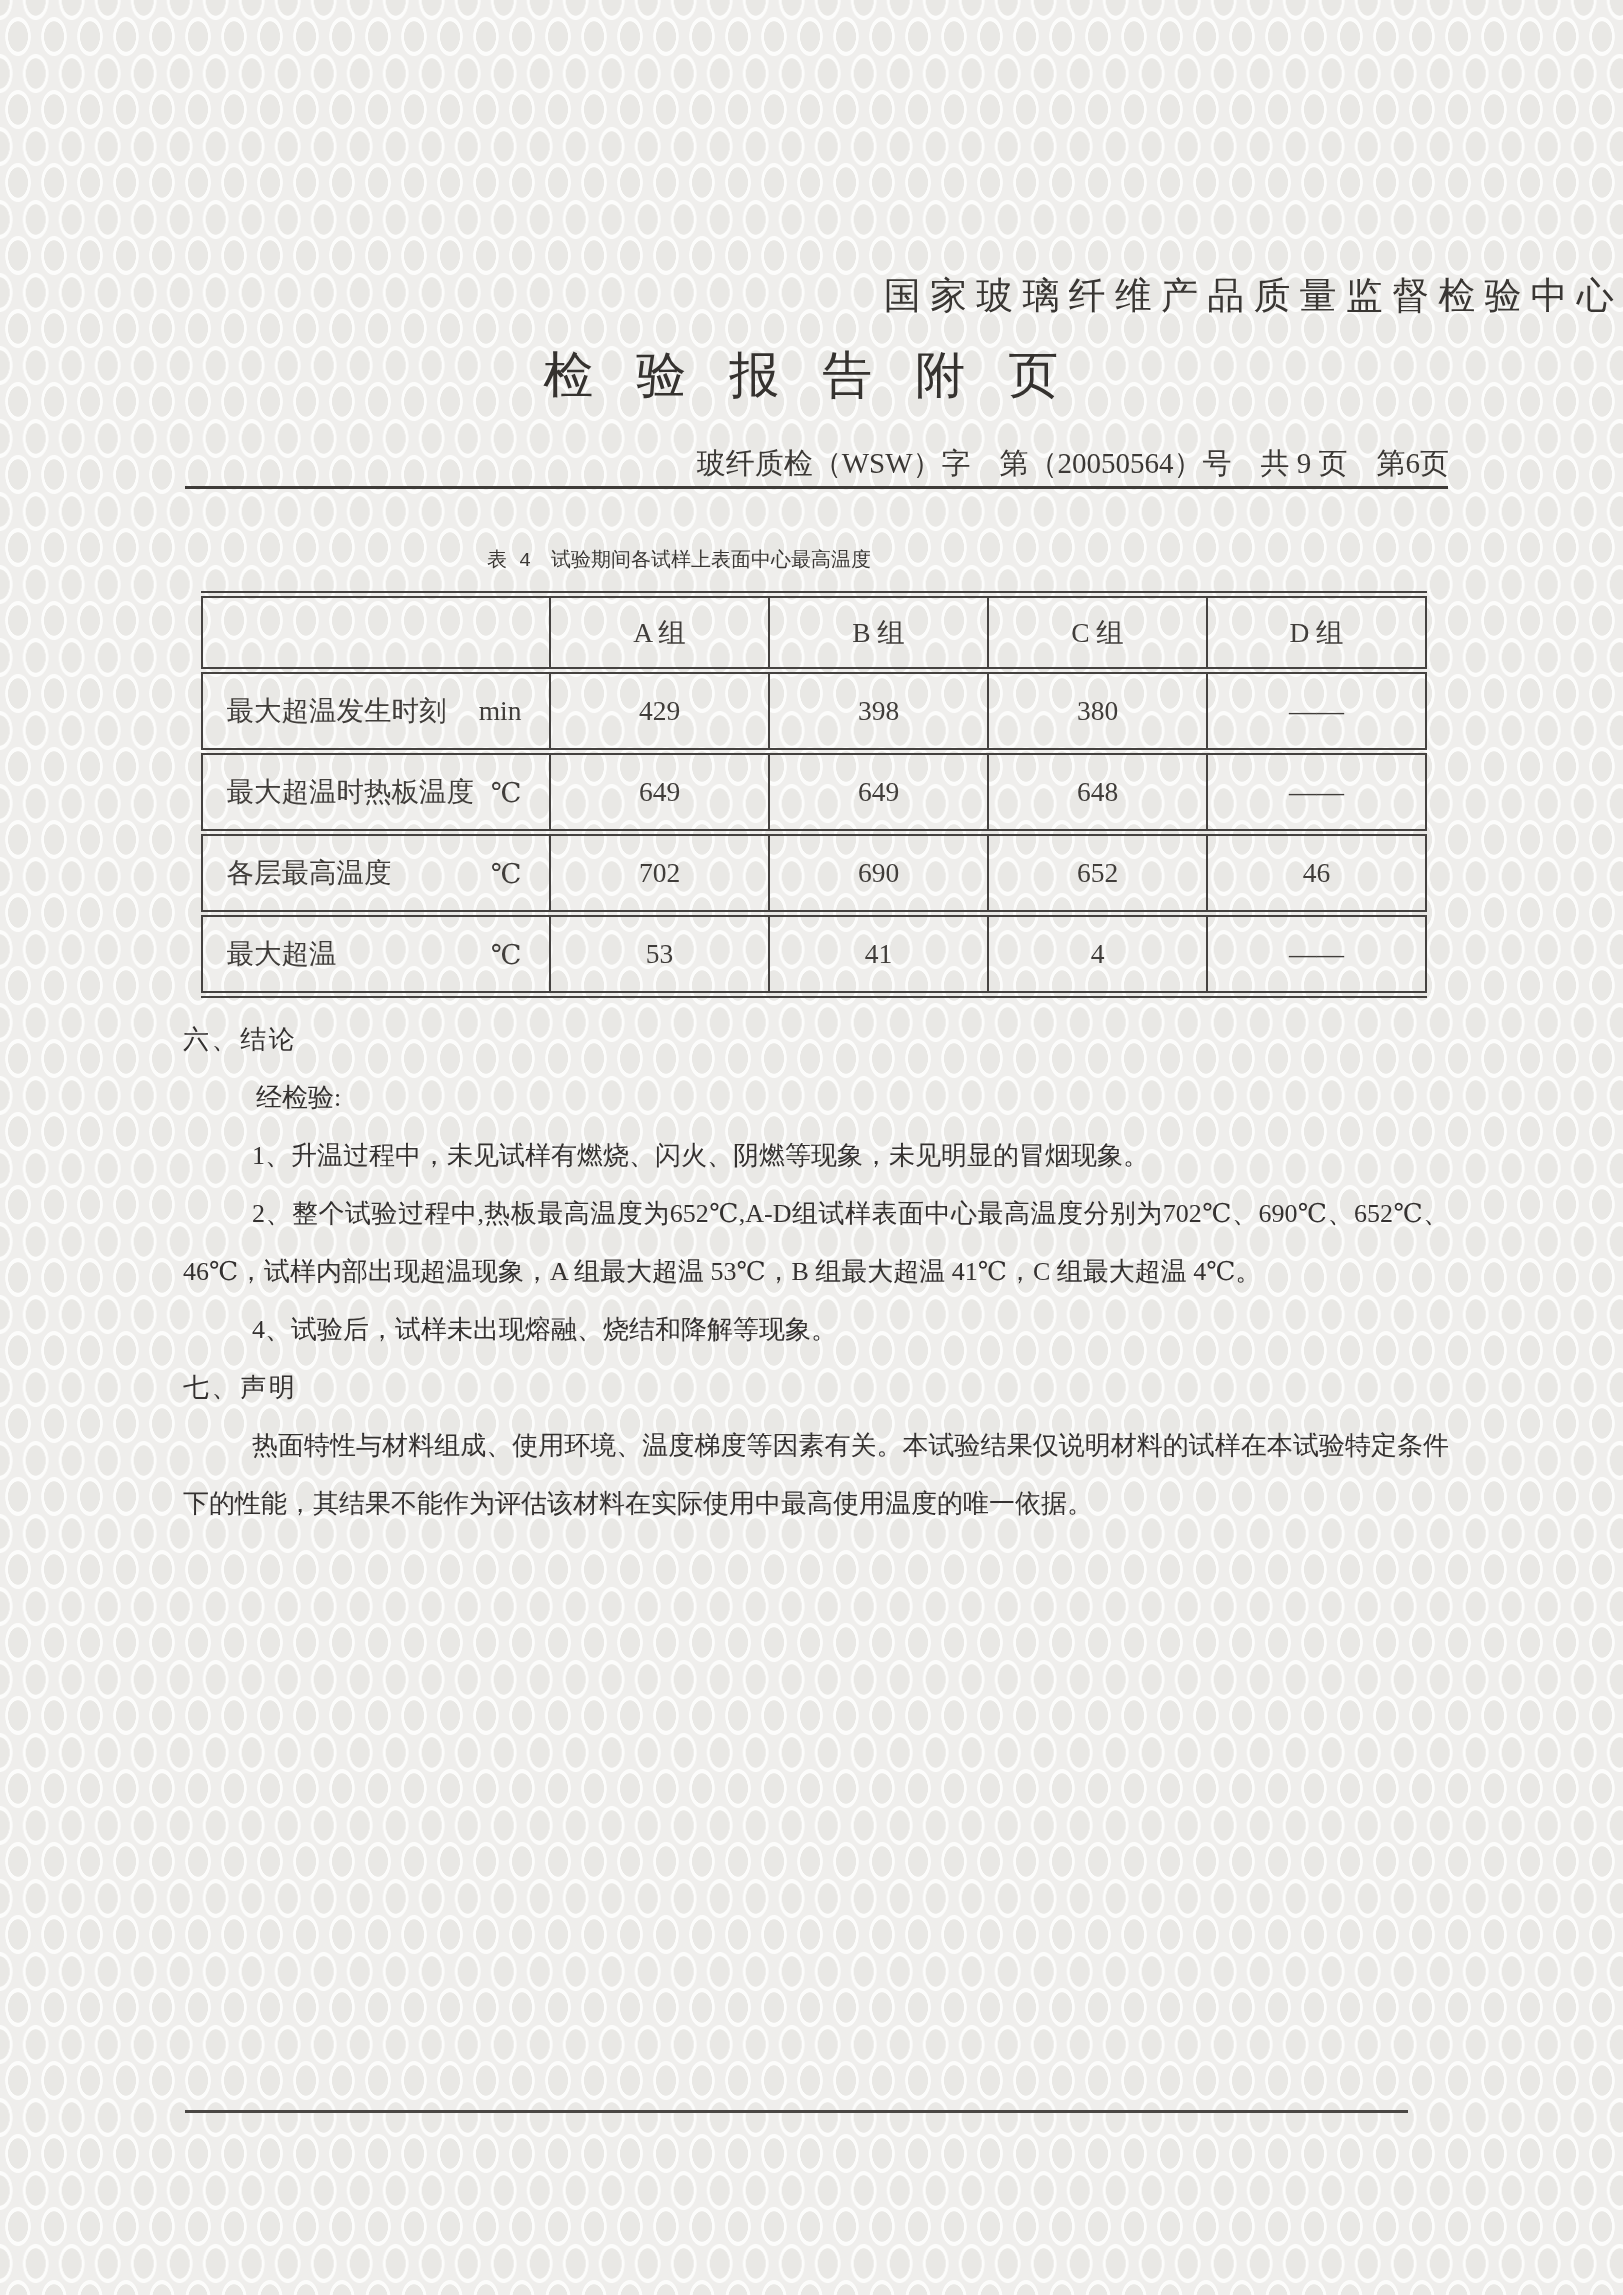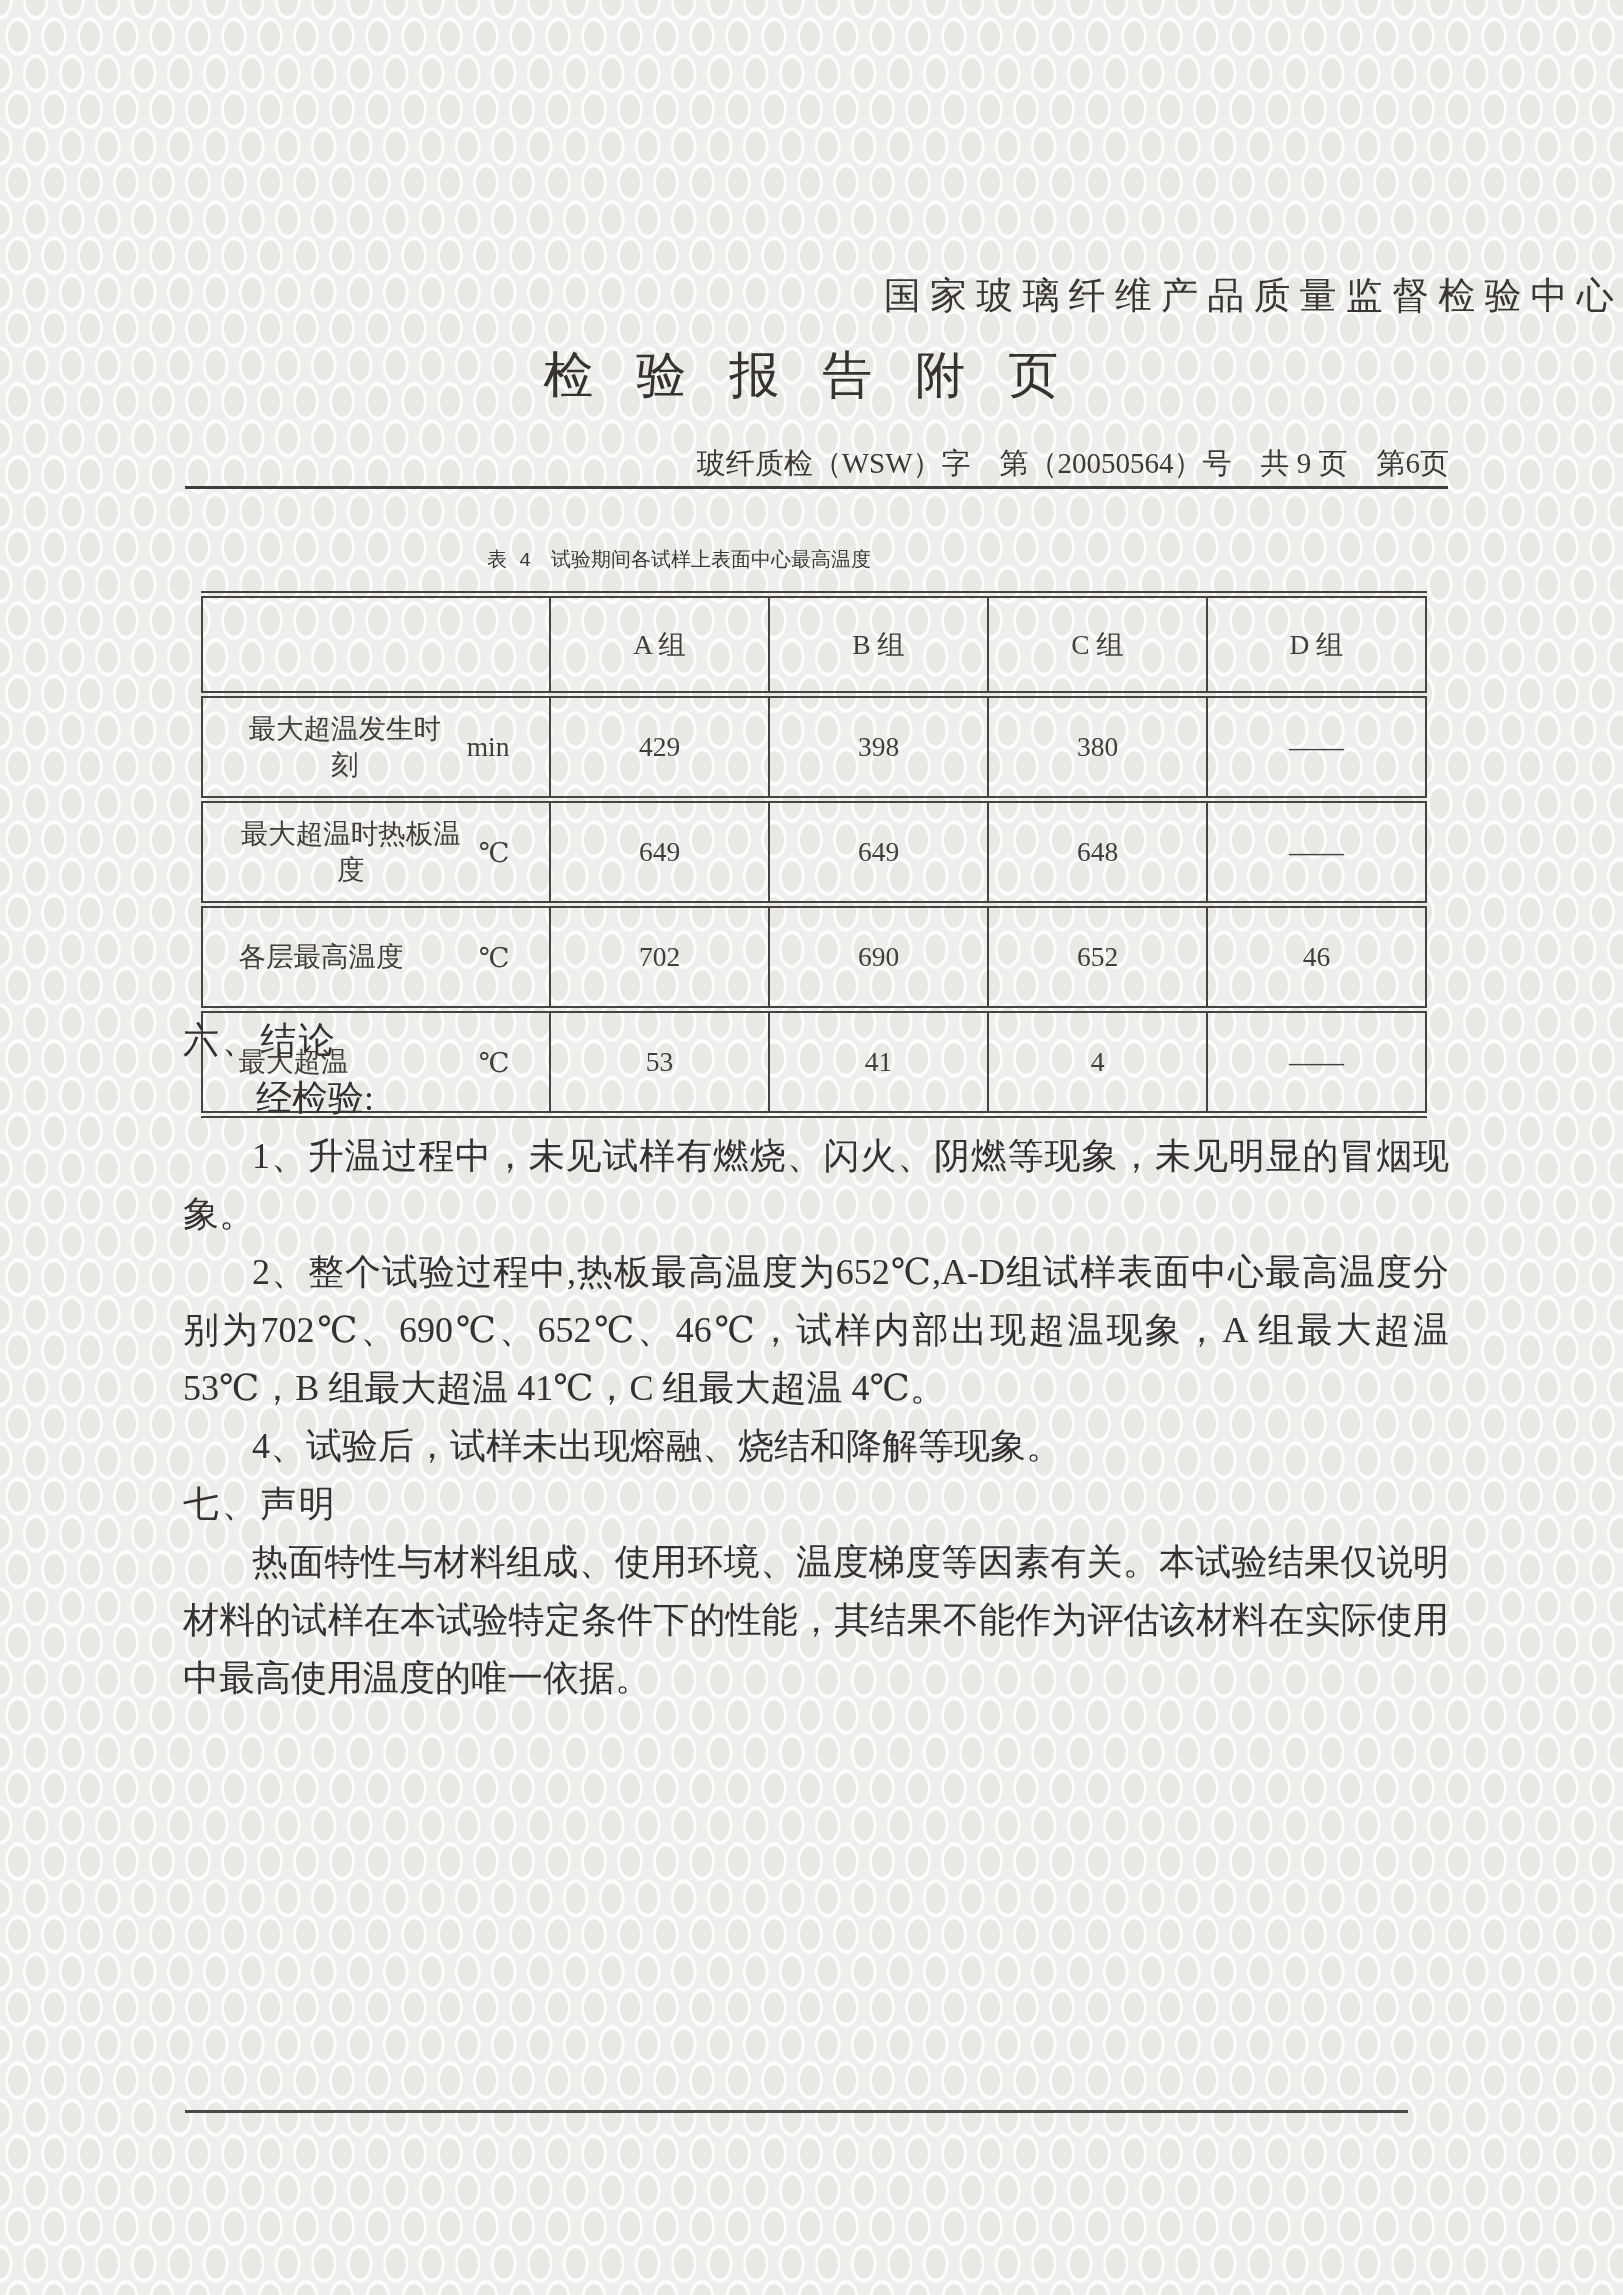--- a/index.html
+++ b/index.html
@@ -46,33 +46,33 @@
     position:absolute;top:591px;left:201px;
     width:1223px;border-collapse:collapse;table-layout:fixed;
     font-size:27.5px;color:#403d3a;
   }
   table.t4 td{
     border-left:2px solid #454240;
     border-right:2px solid #454240;
     border-top:7.9px double #454240;
     border-bottom:7.9px double #454240;
     text-align:center;vertical-align:middle;
-    padding:12px;
+    padding:0;
   }
   table.t4 tr.hdr td{height:69px;}
   table.t4 tr.data td{height:74px;}
   td.rowhead{text-align:left;}
   .rowhead-inner{
     display:flex;justify-content:space-between;align-items:center;
     padding:0 27.5px 0 23.6px;
     gap:16px;
   }
   .flow{
     position:absolute;top:1011px;left:183px;width:1266px;
-    font-size:36px;line-height:58px;color:#343130;
+    font-size:26px;line-height:58px;color:#343130;
     text-align:justify;
   }
   .flow p{margin:0;}
   .sec-heading{margin-left:13px;letter-spacing:2.6px;}
   .intro{text-indent:73px;}
   .item,.stmt{text-indent:69px;}
 </style>
 </head>
 <body>
 

